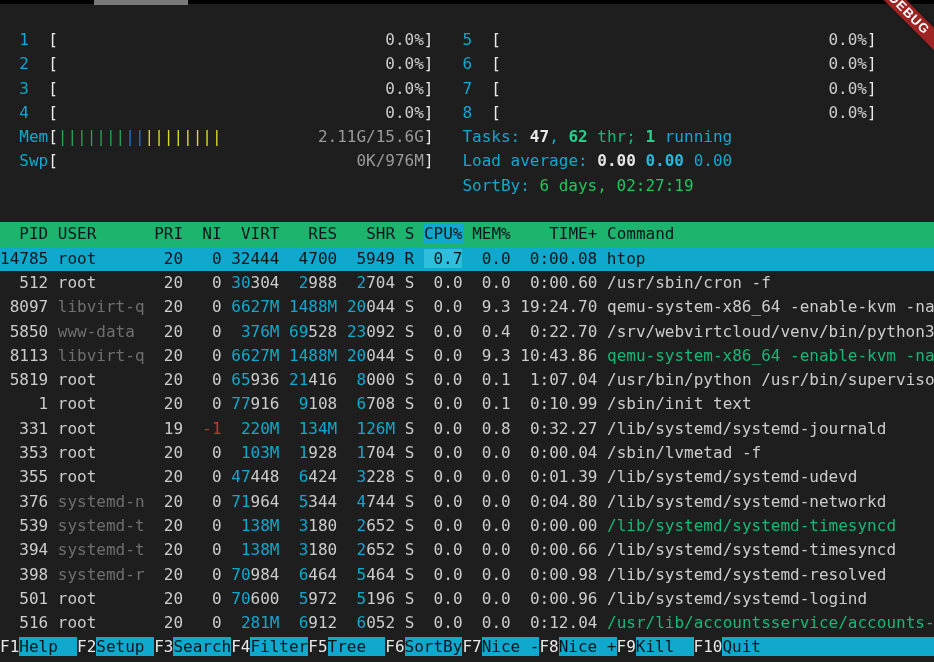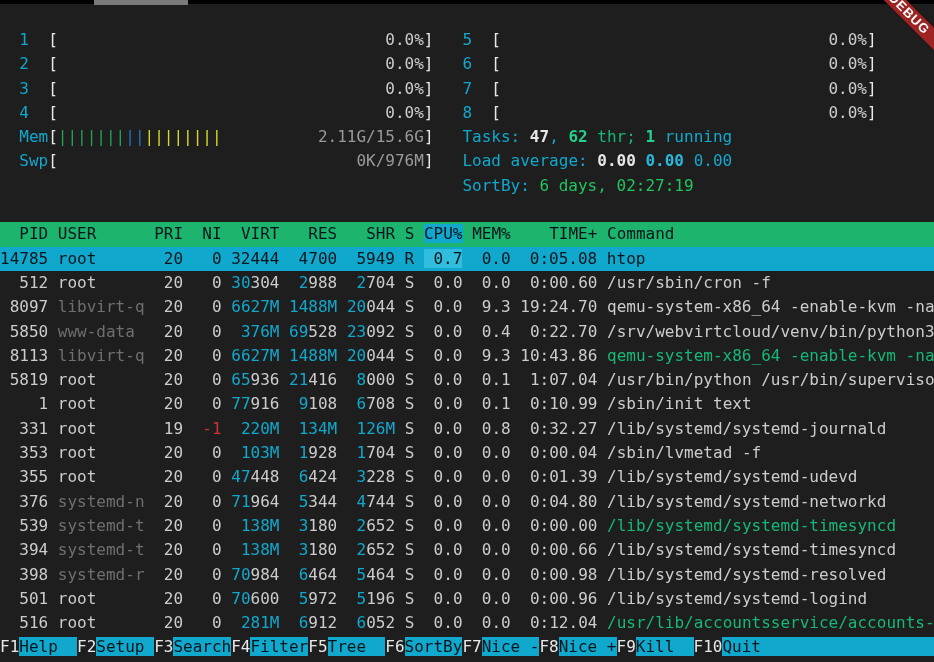--- a/index.html
+++ b/index.html
@@ -31,21 +31,21 @@
   <div id="term">
       <div class="line"><span style="color: rgb(204, 204, 204);">  </span><span></span><span style="color: rgb(17, 168, 205);">1</span><span style="color: rgb(204, 204, 204);">  </span><span style="color: rgb(232, 232, 232);">[</span><span style="color: rgb(204, 204, 204);">                                  </span><span style="color: rgb(204, 204, 204);">0.0%</span><span style="color: rgb(232, 232, 232);">]</span><span style="color: rgb(204, 204, 204);">   </span><span></span><span style="color: rgb(17, 168, 205);">5</span><span style="color: rgb(204, 204, 204);">  </span><span style="color: rgb(232, 232, 232);">[</span><span style="color: rgb(204, 204, 204);">                                  </span><span style="color: rgb(204, 204, 204);">0.0%</span><span style="color: rgb(232, 232, 232);">]</span></div>
       <div class="line"><span style="color: rgb(204, 204, 204);">  </span><span></span><span style="color: rgb(17, 168, 205);">2</span><span style="color: rgb(204, 204, 204);">  </span><span style="color: rgb(232, 232, 232);">[</span><span style="color: rgb(204, 204, 204);">                                  </span><span style="color: rgb(204, 204, 204);">0.0%</span><span style="color: rgb(232, 232, 232);">]</span><span style="color: rgb(204, 204, 204);">   </span><span></span><span style="color: rgb(17, 168, 205);">6</span><span style="color: rgb(204, 204, 204);">  </span><span style="color: rgb(232, 232, 232);">[</span><span style="color: rgb(204, 204, 204);">                                  </span><span style="color: rgb(204, 204, 204);">0.0%</span><span style="color: rgb(232, 232, 232);">]</span></div>
       <div class="line"><span style="color: rgb(204, 204, 204);">  </span><span></span><span style="color: rgb(17, 168, 205);">3</span><span style="color: rgb(204, 204, 204);">  </span><span style="color: rgb(232, 232, 232);">[</span><span style="color: rgb(204, 204, 204);">                                  </span><span style="color: rgb(204, 204, 204);">0.0%</span><span style="color: rgb(232, 232, 232);">]</span><span style="color: rgb(204, 204, 204);">   </span><span></span><span style="color: rgb(17, 168, 205);">7</span><span style="color: rgb(204, 204, 204);">  </span><span style="color: rgb(232, 232, 232);">[</span><span style="color: rgb(204, 204, 204);">                                  </span><span style="color: rgb(204, 204, 204);">0.0%</span><span style="color: rgb(232, 232, 232);">]</span></div>
       <div class="line"><span style="color: rgb(204, 204, 204);">  </span><span></span><span style="color: rgb(17, 168, 205);">4</span><span style="color: rgb(204, 204, 204);">  </span><span style="color: rgb(232, 232, 232);">[</span><span style="color: rgb(204, 204, 204);">                                  </span><span style="color: rgb(204, 204, 204);">0.0%</span><span style="color: rgb(232, 232, 232);">]</span><span style="color: rgb(204, 204, 204);">   </span><span></span><span style="color: rgb(17, 168, 205);">8</span><span style="color: rgb(204, 204, 204);">  </span><span style="color: rgb(232, 232, 232);">[</span><span style="color: rgb(204, 204, 204);">                                  </span><span style="color: rgb(204, 204, 204);">0.0%</span><span style="color: rgb(232, 232, 232);">]</span></div>
       <div class="line"><span style="color: rgb(204, 204, 204);">  </span><span style="color: rgb(17, 168, 205);">Mem</span><span style="color: rgb(232, 232, 232);">[</span><span style="color: rgb(35, 163, 83);">|||||||</span><span style="color: rgb(36, 114, 200);">||</span><span style="color: rgb(217, 217, 38);">||||||||</span><span style="color: rgb(204, 204, 204);">          </span><span style="color: rgb(154, 154, 154);">2.11G/15.6G</span><span style="color: rgb(232, 232, 232);">]</span><span style="color: rgb(204, 204, 204);">   </span><span style="color: rgb(17, 168, 205);">Tasks: </span><span style="color: rgb(232, 232, 232); font-weight: bold;">47</span><span style="color: rgb(17, 168, 205);">, </span><span style="color: rgb(35, 209, 139); font-weight: bold;">62</span><span style="color: rgb(22, 184, 119);"> thr; </span><span style="color: rgb(35, 209, 139); font-weight: bold;">1</span><span style="color: rgb(17, 168, 205);"> running</span></div>
       <div class="line"><span style="color: rgb(204, 204, 204);">  </span><span style="color: rgb(17, 168, 205);">Swp</span><span style="color: rgb(232, 232, 232);">[</span><span style="color: rgb(204, 204, 204);">                               </span><span style="color: rgb(154, 154, 154);">0K/976M</span><span style="color: rgb(232, 232, 232);">]</span><span style="color: rgb(204, 204, 204);">   </span><span style="color: rgb(17, 168, 205);">Load average: </span><span style="color: rgb(232, 232, 232); font-weight: bold;">0.00 </span><span style="color: rgb(41, 184, 219); font-weight: bold;">0.00 </span><span style="color: rgb(17, 168, 205);">0.00</span></div>
       <div class="line"><span style="color: rgb(204, 204, 204);">                                                </span><span style="color: rgb(17, 168, 205);">SortBy: </span><span style="color: #22c55e; font-weight: normal;">6 days, 02:27:19</span></div>
       <div class="line"></div>
       <div class="line" style="background: rgb(29, 180, 110);"><span style="color: rgb(0, 22, 28);">  PID</span><span style="color: rgb(0, 22, 28);"> </span><span style="color: rgb(0, 22, 28);">USER     </span><span style="color: rgb(0, 22, 28);"> </span><span style="color: rgb(0, 22, 28);">PRI</span><span style="color: rgb(0, 22, 28);"> </span><span style="color: rgb(0, 22, 28);"> NI</span><span style="color: rgb(0, 22, 28);"> </span><span style="color: rgb(0, 22, 28);"> VIRT</span><span style="color: rgb(0, 22, 28);"> </span><span style="color: rgb(0, 22, 28);">  RES</span><span style="color: rgb(0, 22, 28);"> </span><span style="color: rgb(0, 22, 28);">  SHR</span><span style="color: rgb(0, 22, 28);"> </span><span style="color: rgb(0, 22, 28);">S</span><span style="color: rgb(0, 22, 28);"> </span><span style="color: rgb(0, 22, 28); background: rgb(17, 168, 205);">CPU%</span><span style="color: rgb(0, 22, 28);"> </span><span style="color: rgb(0, 22, 28);">MEM%</span><span style="color: rgb(0, 22, 28);"> </span><span style="color: rgb(0, 22, 28);">   TIME+</span><span style="color: rgb(0, 22, 28);"> </span><span style="color: rgb(0, 22, 28);">Command</span></div>
-      <div class="line" style="background: rgb(17, 168, 205);"><span style="color: rgb(0, 22, 28);">14785 root       20   0 32444  4700  5949 R </span><span style="color: rgb(0, 22, 28); background: rgb(49, 190, 222);"> 0.7</span><span style="color: rgb(0, 22, 28);">  0.0  0:05.08 htop</span></div>
+      <div class="line" style="background: rgb(17, 168, 205);"><span style="color: rgb(0, 22, 28);">14785 root       20   0 32444  4700  5949 R </span><span style="color: rgb(0, 22, 28); background: rgb(49, 190, 222);"> 0.7</span><span style="color: rgb(0, 22, 28);">  0.0  0:00.08 htop</span></div>
       <div class="line"><span style="color: rgb(204, 204, 204);">  512</span><span style="color: rgb(204, 204, 204);"> </span><span style="color: rgb(204, 204, 204);">root     </span><span style="color: rgb(204, 204, 204);"> </span><span style="color: rgb(204, 204, 204);"> 20</span><span style="color: rgb(204, 204, 204);"> </span><span style="color: rgb(204, 204, 204);">  0</span><span style="color: rgb(204, 204, 204);"> </span><span style="color: rgb(17, 168, 205);">30</span><span style="color: rgb(204, 204, 204);">304</span><span style="color: rgb(204, 204, 204);"> </span><span style="color: rgb(204, 204, 204);"> </span><span style="color: rgb(17, 168, 205);">2</span><span style="color: rgb(204, 204, 204);">988</span><span style="color: rgb(204, 204, 204);"> </span><span style="color: rgb(204, 204, 204);"> </span><span style="color: rgb(17, 168, 205);">2</span><span style="color: rgb(204, 204, 204);">704</span><span style="color: rgb(204, 204, 204);"> </span><span style="color: rgb(204, 204, 204);">S </span><span style="color: rgb(204, 204, 204);"> 0.0 </span><span style="color: rgb(204, 204, 204);"> 0.0 </span><span style="color: rgb(204, 204, 204);"> 0:00.60 </span><span style="color: rgb(204, 204, 204);">/usr/sbin/cron -f</span></div>
       <div class="line"><span style="color: rgb(204, 204, 204);"> 8097</span><span style="color: rgb(204, 204, 204);"> </span><span style="color: rgb(111, 111, 111);">libvirt-q</span><span style="color: rgb(204, 204, 204);"> </span><span style="color: rgb(204, 204, 204);"> 20</span><span style="color: rgb(204, 204, 204);"> </span><span style="color: rgb(204, 204, 204);">  0</span><span style="color: rgb(204, 204, 204);"> </span><span style="color: rgb(17, 168, 205);">6627M</span><span style="color: rgb(204, 204, 204);"> </span><span style="color: rgb(17, 168, 205);">1488M</span><span style="color: rgb(204, 204, 204);"> </span><span style="color: rgb(17, 168, 205);">20</span><span style="color: rgb(204, 204, 204);">044</span><span style="color: rgb(204, 204, 204);"> </span><span style="color: rgb(204, 204, 204);">S </span><span style="color: rgb(204, 204, 204);"> 0.0 </span><span style="color: rgb(204, 204, 204);"> 9.3 </span><span style="color: rgb(204, 204, 204);">19:24.70 </span><span style="color: rgb(204, 204, 204);">qemu-system-x86_64 -enable-kvm -na</span></div>
       <div class="line"><span style="color: rgb(204, 204, 204);"> 5850</span><span style="color: rgb(204, 204, 204);"> </span><span style="color: rgb(111, 111, 111);">www-data </span><span style="color: rgb(204, 204, 204);"> </span><span style="color: rgb(204, 204, 204);"> 20</span><span style="color: rgb(204, 204, 204);"> </span><span style="color: rgb(204, 204, 204);">  0</span><span style="color: rgb(204, 204, 204);"> </span><span style="color: rgb(204, 204, 204);"> </span><span style="color: rgb(17, 168, 205);">376M</span><span style="color: rgb(204, 204, 204);"> </span><span style="color: rgb(17, 168, 205);">69</span><span style="color: rgb(204, 204, 204);">528</span><span style="color: rgb(204, 204, 204);"> </span><span style="color: rgb(17, 168, 205);">23</span><span style="color: rgb(204, 204, 204);">092</span><span style="color: rgb(204, 204, 204);"> </span><span style="color: rgb(204, 204, 204);">S </span><span style="color: rgb(204, 204, 204);"> 0.0 </span><span style="color: rgb(204, 204, 204);"> 0.4 </span><span style="color: rgb(204, 204, 204);"> 0:22.70 </span><span style="color: rgb(204, 204, 204);">/srv/webvirtcloud/venv/bin/python3</span></div>
       <div class="line"><span style="color: rgb(204, 204, 204);"> 8113</span><span style="color: rgb(204, 204, 204);"> </span><span style="color: rgb(111, 111, 111);">libvirt-q</span><span style="color: rgb(204, 204, 204);"> </span><span style="color: rgb(204, 204, 204);"> 20</span><span style="color: rgb(204, 204, 204);"> </span><span style="color: rgb(204, 204, 204);">  0</span><span style="color: rgb(204, 204, 204);"> </span><span style="color: rgb(17, 168, 205);">6627M</span><span style="color: rgb(204, 204, 204);"> </span><span style="color: rgb(17, 168, 205);">1488M</span><span style="color: rgb(204, 204, 204);"> </span><span style="color: rgb(17, 168, 205);">20</span><span style="color: rgb(204, 204, 204);">044</span><span style="color: rgb(204, 204, 204);"> </span><span style="color: rgb(204, 204, 204);">S </span><span style="color: rgb(204, 204, 204);"> 0.0 </span><span style="color: rgb(204, 204, 204);"> 9.3 </span><span style="color: rgb(204, 204, 204);">10:43.86 </span><span style="color: rgb(22, 184, 119);">qemu-system-x86_64 -enable-kvm -na</span></div>
       <div class="line"><span style="color: rgb(204, 204, 204);"> 5819</span><span style="color: rgb(204, 204, 204);"> </span><span style="color: rgb(204, 204, 204);">root     </span><span style="color: rgb(204, 204, 204);"> </span><span style="color: rgb(204, 204, 204);"> 20</span><span style="color: rgb(204, 204, 204);"> </span><span style="color: rgb(204, 204, 204);">  0</span><span style="color: rgb(204, 204, 204);"> </span><span style="color: rgb(17, 168, 205);">65</span><span style="color: rgb(204, 204, 204);">936</span><span style="color: rgb(204, 204, 204);"> </span><span style="color: rgb(17, 168, 205);">21</span><span style="color: rgb(204, 204, 204);">416</span><span style="color: rgb(204, 204, 204);"> </span><span style="color: rgb(204, 204, 204);"> </span><span style="color: rgb(17, 168, 205);">8</span><span style="color: rgb(204, 204, 204);">000</span><span style="color: rgb(204, 204, 204);"> </span><span style="color: rgb(204, 204, 204);">S </span><span style="color: rgb(204, 204, 204);"> 0.0 </span><span style="color: rgb(204, 204, 204);"> 0.1 </span><span style="color: rgb(204, 204, 204);"> 1:07.04 </span><span style="color: rgb(204, 204, 204);">/usr/bin/python /usr/bin/superviso</span></div>
       <div class="line"><span style="color: rgb(204, 204, 204);">    1</span><span style="color: rgb(204, 204, 204);"> </span><span style="color: rgb(204, 204, 204);">root     </span><span style="color: rgb(204, 204, 204);"> </span><span style="color: rgb(204, 204, 204);"> 20</span><span style="color: rgb(204, 204, 204);"> </span><span style="color: rgb(204, 204, 204);">  0</span><span style="color: rgb(204, 204, 204);"> </span><span style="color: rgb(17, 168, 205);">77</span><span style="color: rgb(204, 204, 204);">916</span><span style="color: rgb(204, 204, 204);"> </span><span style="color: rgb(204, 204, 204);"> </span><span style="color: rgb(17, 168, 205);">9</span><span style="color: rgb(204, 204, 204);">108</span><span style="color: rgb(204, 204, 204);"> </span><span style="color: rgb(204, 204, 204);"> </span><span style="color: rgb(17, 168, 205);">6</span><span style="color: rgb(204, 204, 204);">708</span><span style="color: rgb(204, 204, 204);"> </span><span style="color: rgb(204, 204, 204);">S </span><span style="color: rgb(204, 204, 204);"> 0.0 </span><span style="color: rgb(204, 204, 204);"> 0.1 </span><span style="color: rgb(204, 204, 204);"> 0:10.99 </span><span style="color: rgb(204, 204, 204);">/sbin/init text</span></div>
       <div class="line"><span style="color: rgb(204, 204, 204);">  331</span><span style="color: rgb(204, 204, 204);"> </span><span style="color: rgb(204, 204, 204);">root     </span><span style="color: rgb(204, 204, 204);"> </span><span style="color: rgb(204, 204, 204);"> 19</span><span style="color: rgb(204, 204, 204);"> </span><span style="color: rgb(204, 204, 204);"> </span><span style="color: rgb(205, 49, 49);">-1</span><span style="color: rgb(204, 204, 204);"> </span><span style="color: rgb(204, 204, 204);"> </span><span style="color: rgb(17, 168, 205);">220M</span><span style="color: rgb(204, 204, 204);"> </span><span style="color: rgb(204, 204, 204);"> </span><span style="color: rgb(17, 168, 205);">134M</span><span style="color: rgb(204, 204, 204);"> </span><span style="color: rgb(204, 204, 204);"> </span><span style="color: rgb(17, 168, 205);">126M</span><span style="color: rgb(204, 204, 204);"> </span><span style="color: rgb(204, 204, 204);">S </span><span style="color: rgb(204, 204, 204);"> 0.0 </span><span style="color: rgb(204, 204, 204);"> 0.8 </span><span style="color: rgb(204, 204, 204);"> 0:32.27 </span><span style="color: rgb(204, 204, 204);">/lib/systemd/systemd-journald</span></div>
       <div class="line"><span style="color: rgb(204, 204, 204);">  353</span><span style="color: rgb(204, 204, 204);"> </span><span style="color: rgb(204, 204, 204);">root     </span><span style="color: rgb(204, 204, 204);"> </span><span style="color: rgb(204, 204, 204);"> 20</span><span style="color: rgb(204, 204, 204);"> </span><span style="color: rgb(204, 204, 204);">  0</span><span style="color: rgb(204, 204, 204);"> </span><span style="color: rgb(204, 204, 204);"> </span><span style="color: rgb(17, 168, 205);">103M</span><span style="color: rgb(204, 204, 204);"> </span><span style="color: rgb(204, 204, 204);"> </span><span style="color: rgb(17, 168, 205);">1</span><span style="color: rgb(204, 204, 204);">928</span><span style="color: rgb(204, 204, 204);"> </span><span style="color: rgb(204, 204, 204);"> </span><span style="color: rgb(17, 168, 205);">1</span><span style="color: rgb(204, 204, 204);">704</span><span style="color: rgb(204, 204, 204);"> </span><span style="color: rgb(204, 204, 204);">S </span><span style="color: rgb(204, 204, 204);"> 0.0 </span><span style="color: rgb(204, 204, 204);"> 0.0 </span><span style="color: rgb(204, 204, 204);"> 0:00.04 </span><span style="color: rgb(204, 204, 204);">/sbin/lvmetad -f</span></div>
       <div class="line"><span style="color: rgb(204, 204, 204);">  355</span><span style="color: rgb(204, 204, 204);"> </span><span style="color: rgb(204, 204, 204);">root     </span><span style="color: rgb(204, 204, 204);"> </span><span style="color: rgb(204, 204, 204);"> 20</span><span style="color: rgb(204, 204, 204);"> </span><span style="color: rgb(204, 204, 204);">  0</span><span style="color: rgb(204, 204, 204);"> </span><span style="color: rgb(17, 168, 205);">47</span><span style="color: rgb(204, 204, 204);">448</span><span style="color: rgb(204, 204, 204);"> </span><span style="color: rgb(204, 204, 204);"> </span><span style="color: rgb(17, 168, 205);">6</span><span style="color: rgb(204, 204, 204);">424</span><span style="color: rgb(204, 204, 204);"> </span><span style="color: rgb(204, 204, 204);"> </span><span style="color: rgb(17, 168, 205);">3</span><span style="color: rgb(204, 204, 204);">228</span><span style="color: rgb(204, 204, 204);"> </span><span style="color: rgb(204, 204, 204);">S </span><span style="color: rgb(204, 204, 204);"> 0.0 </span><span style="color: rgb(204, 204, 204);"> 0.0 </span><span style="color: rgb(204, 204, 204);"> 0:01.39 </span><span style="color: rgb(204, 204, 204);">/lib/systemd/systemd-udevd</span></div>
       <div class="line"><span style="color: rgb(204, 204, 204);">  376</span><span style="color: rgb(204, 204, 204);"> </span><span style="color: rgb(111, 111, 111);">systemd-n</span><span style="color: rgb(204, 204, 204);"> </span><span style="color: rgb(204, 204, 204);"> 20</span><span style="color: rgb(204, 204, 204);"> </span><span style="color: rgb(204, 204, 204);">  0</span><span style="color: rgb(204, 204, 204);"> </span><span style="color: rgb(17, 168, 205);">71</span><span style="color: rgb(204, 204, 204);">964</span><span style="color: rgb(204, 204, 204);"> </span><span style="color: rgb(204, 204, 204);"> </span><span style="color: rgb(17, 168, 205);">5</span><span style="color: rgb(204, 204, 204);">344</span><span style="color: rgb(204, 204, 204);"> </span><span style="color: rgb(204, 204, 204);"> </span><span style="color: rgb(17, 168, 205);">4</span><span style="color: rgb(204, 204, 204);">744</span><span style="color: rgb(204, 204, 204);"> </span><span style="color: rgb(204, 204, 204);">S </span><span style="color: rgb(204, 204, 204);"> 0.0 </span><span style="color: rgb(204, 204, 204);"> 0.0 </span><span style="color: rgb(204, 204, 204);"> 0:04.80 </span><span style="color: rgb(204, 204, 204);">/lib/systemd/systemd-networkd</span></div>

